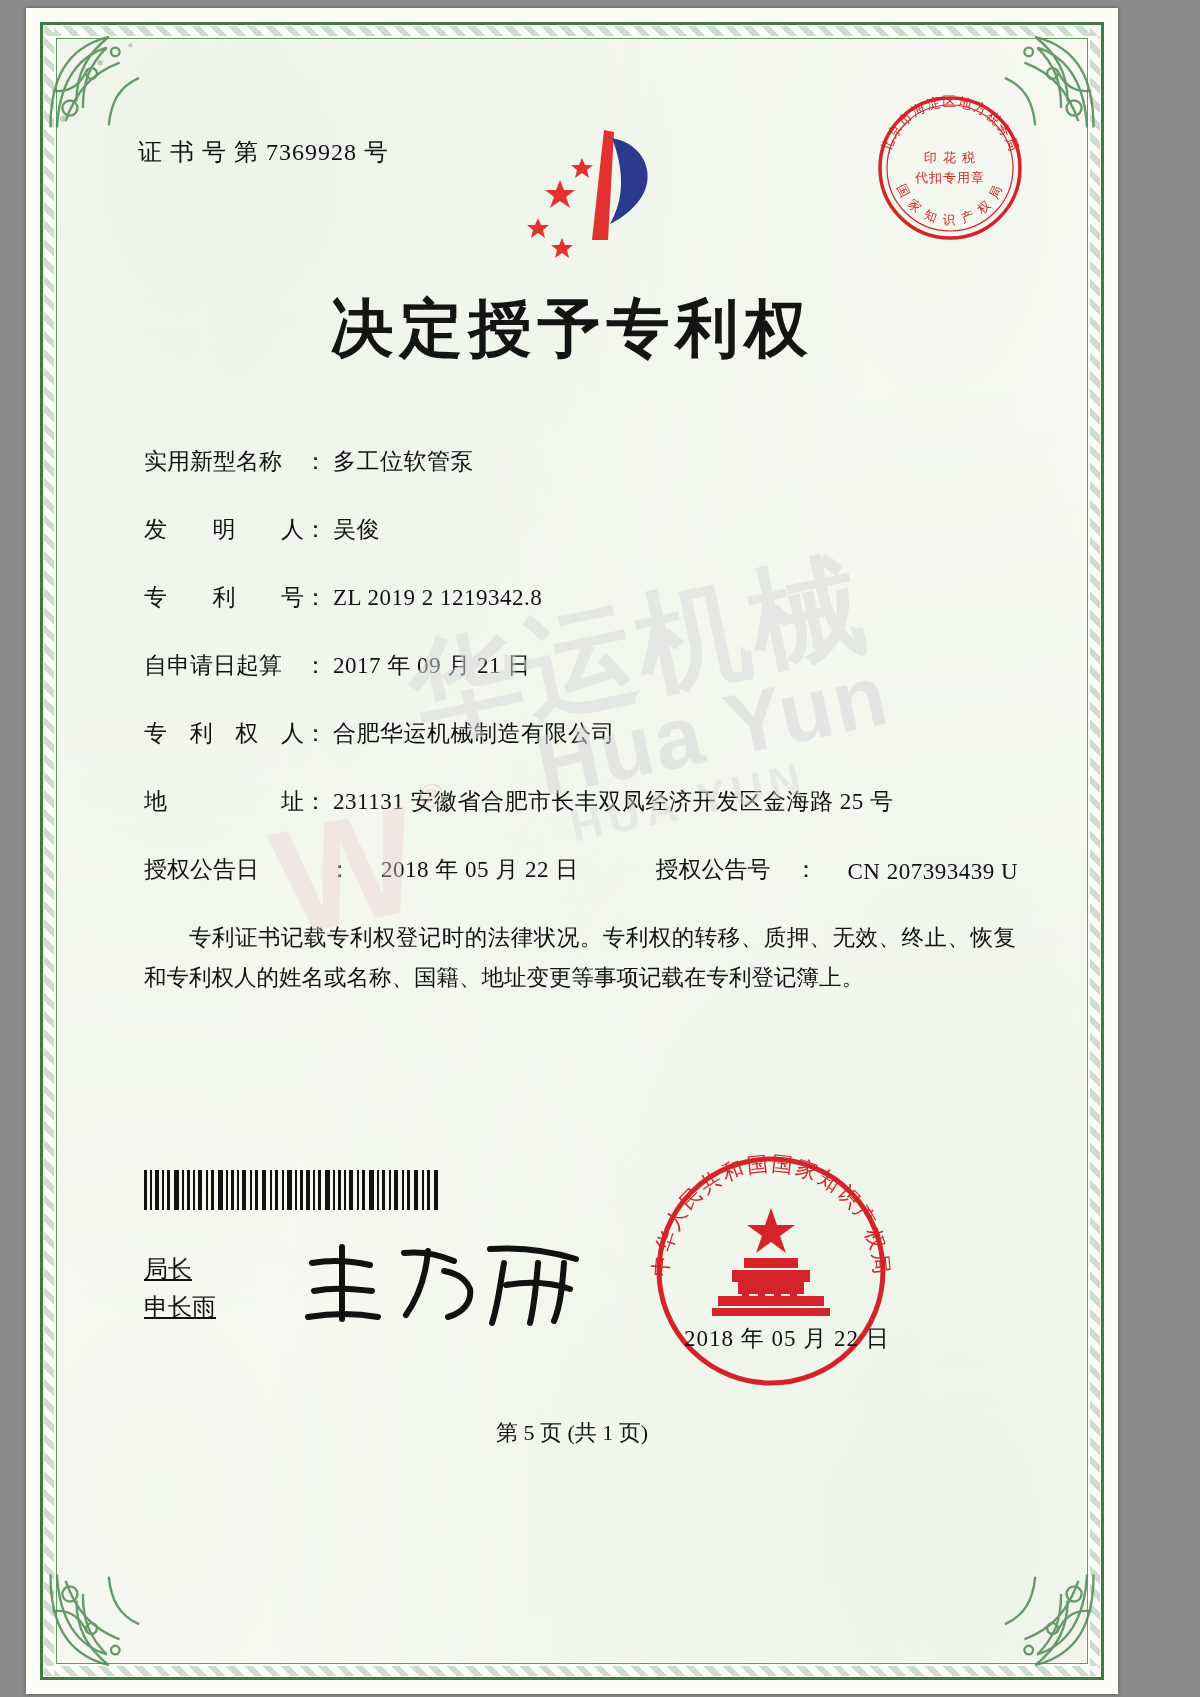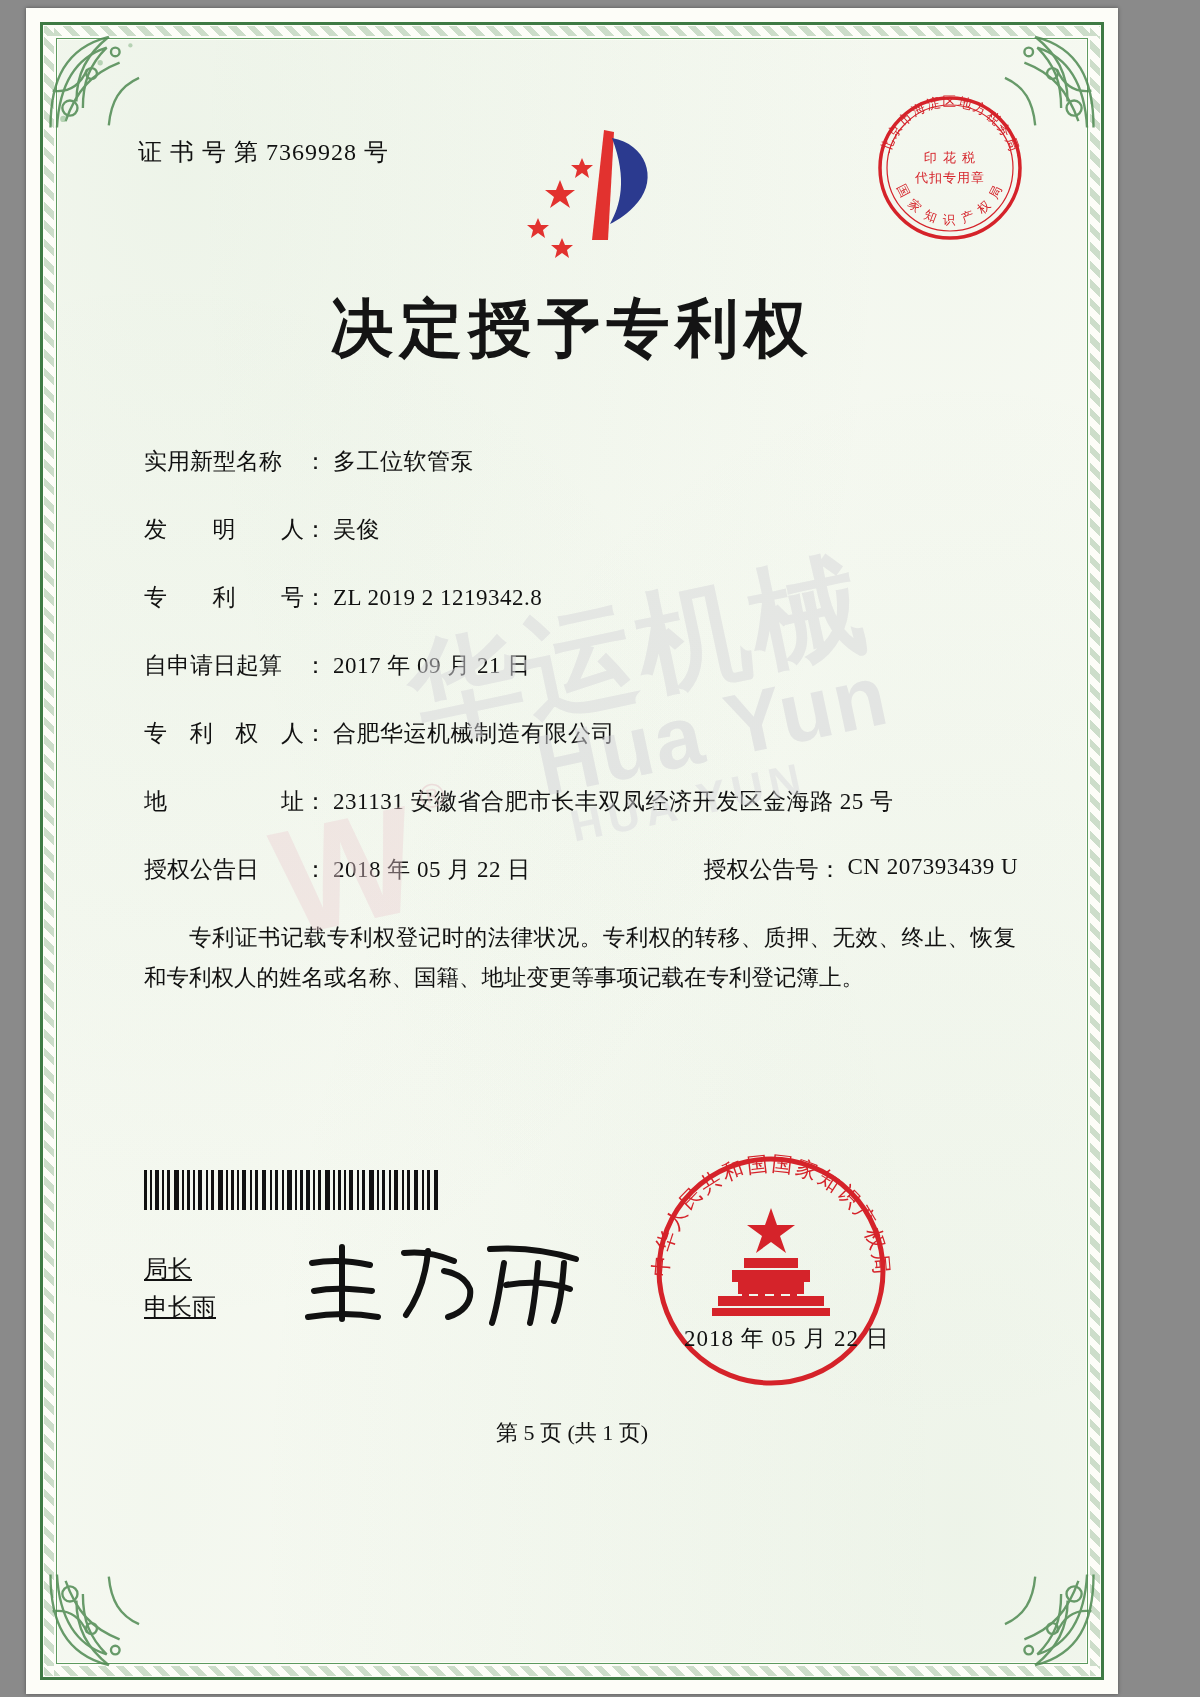--- a/index.html
+++ b/index.html
@@ -138,24 +138,25 @@
   }
   .label.spread {
     display: flex;
     justify-content: space-between;
   }
   .label.spread > span { display:inline-block; }
   .colon { flex: 0 0 auto; margin-right: 6px; }
   .value { flex: 0 0 auto; letter-spacing: .5px; }
   .row-pub {
     display: flex;
-    align-items: flex-start;
+    align-items: flex-end;
     font-size: 23px;
     color: #111;
     white-space: nowrap;
+    gap: 24px;
   }
   .pub-gap { width: 176px; }
 
   
   .paras {
     position: absolute;
     left: 58px;
     right: 42px;
     top: 860px;
     font-size: 22.5px;

